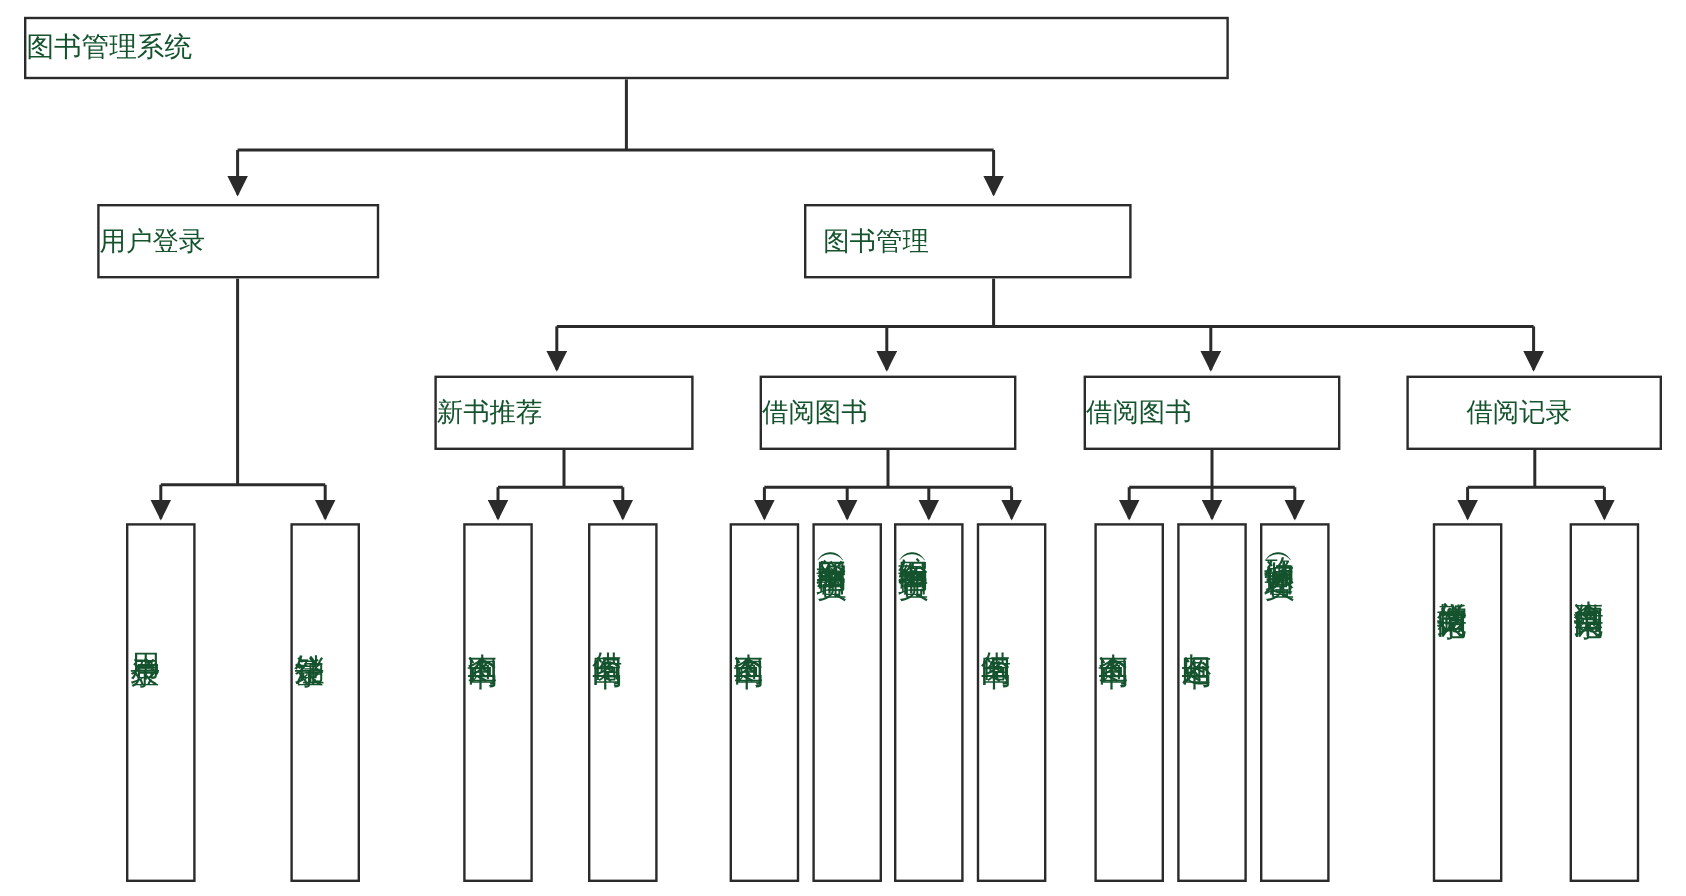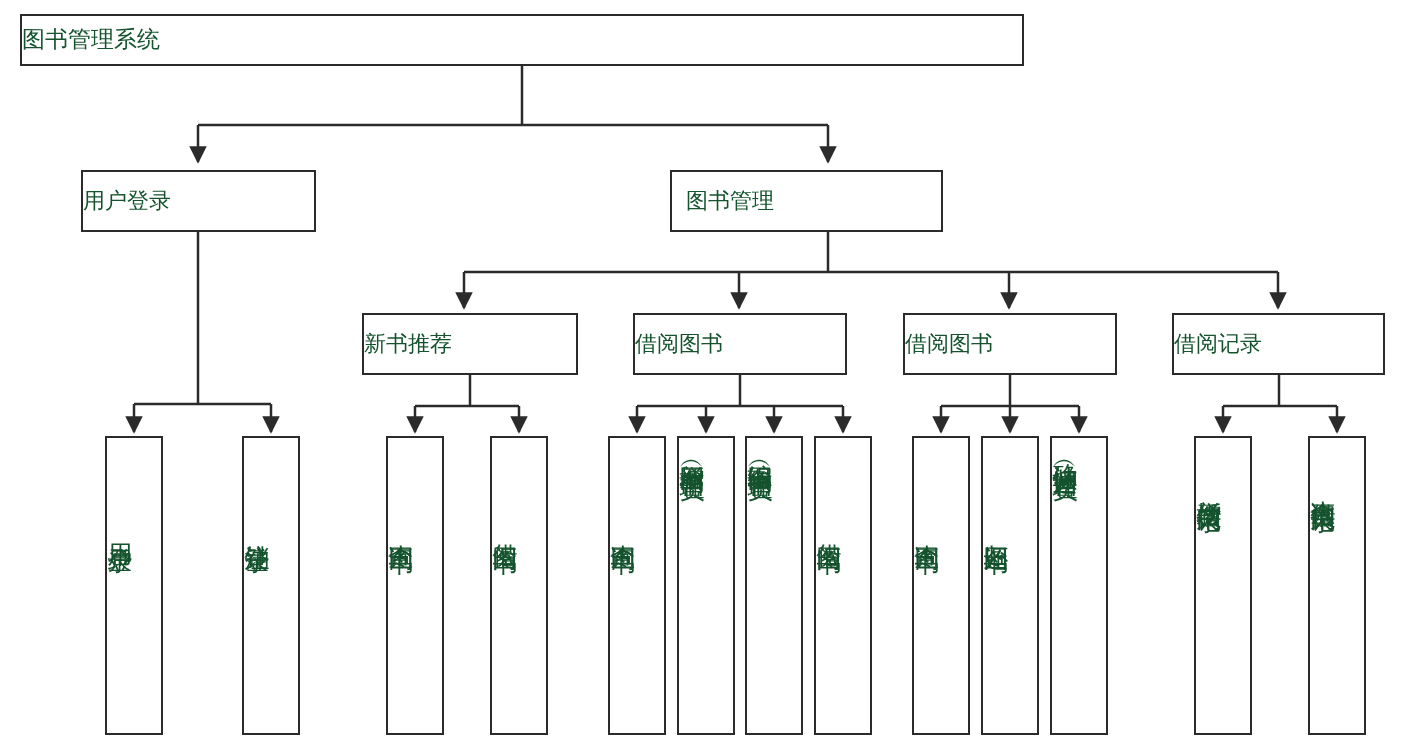--- a/index.html
+++ b/index.html
@@ -119,21 +119,21 @@
 
   <div class="node h-node" style="left:362px;top:313px;width:216px;height:62px;">
     <span class="lbl">新书推荐</span>
   </div>
   <div class="node h-node" style="left:633px;top:313px;width:214px;height:62px;">
     <span class="lbl">借阅图书</span>
   </div>
   <div class="node h-node" style="left:903px;top:313px;width:214px;height:62px;">
     <span class="lbl">借阅图书</span>
   </div>
-  <div class="node h-node" style="left:1172px;top:313px;width:213px;height:62px;">
+  <div class="node h-node" style="left:1172px;top:313px;width:213px;height:62px;padding-left:48px;">
     <span class="lbl">借阅记录</span>
   </div>
 
   <div class="node v-node" style="left:105px;top:436px;width:58px;height:299px;padding-top:86px;">
     <span class="lbl">用户登录</span>
   </div>
   <div class="node v-node" style="left:242px;top:436px;width:58px;height:299px;padding-top:86px;">
     <span class="lbl">注销登录</span>
   </div>
 

